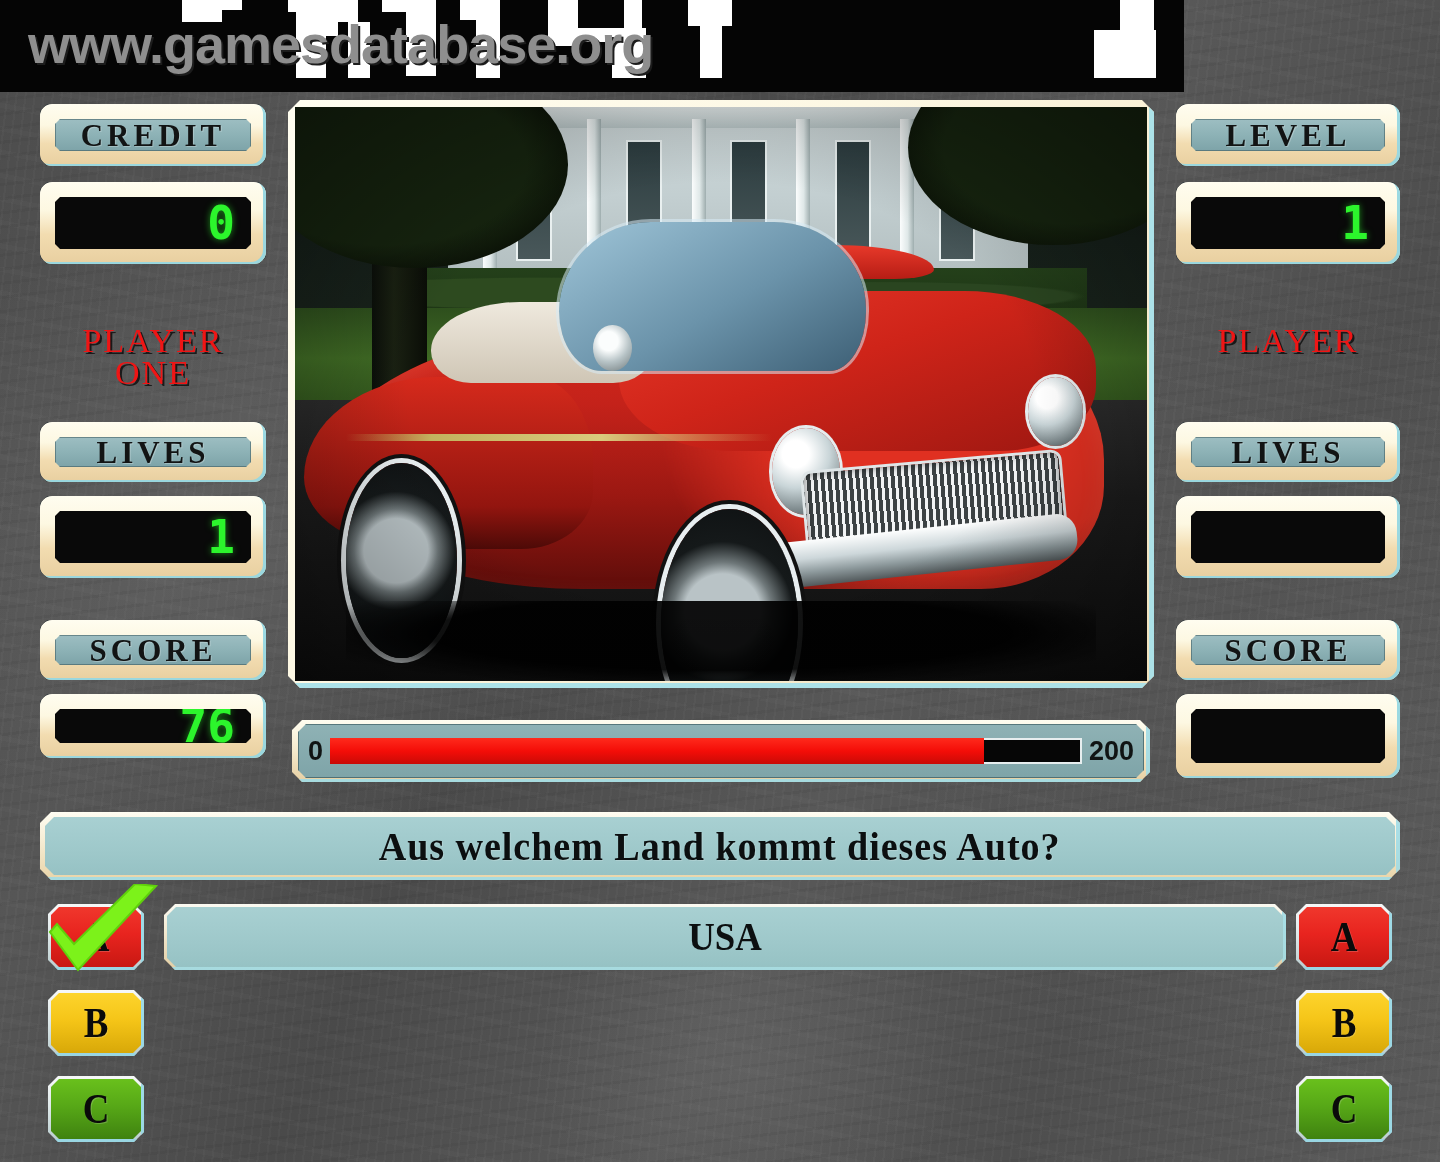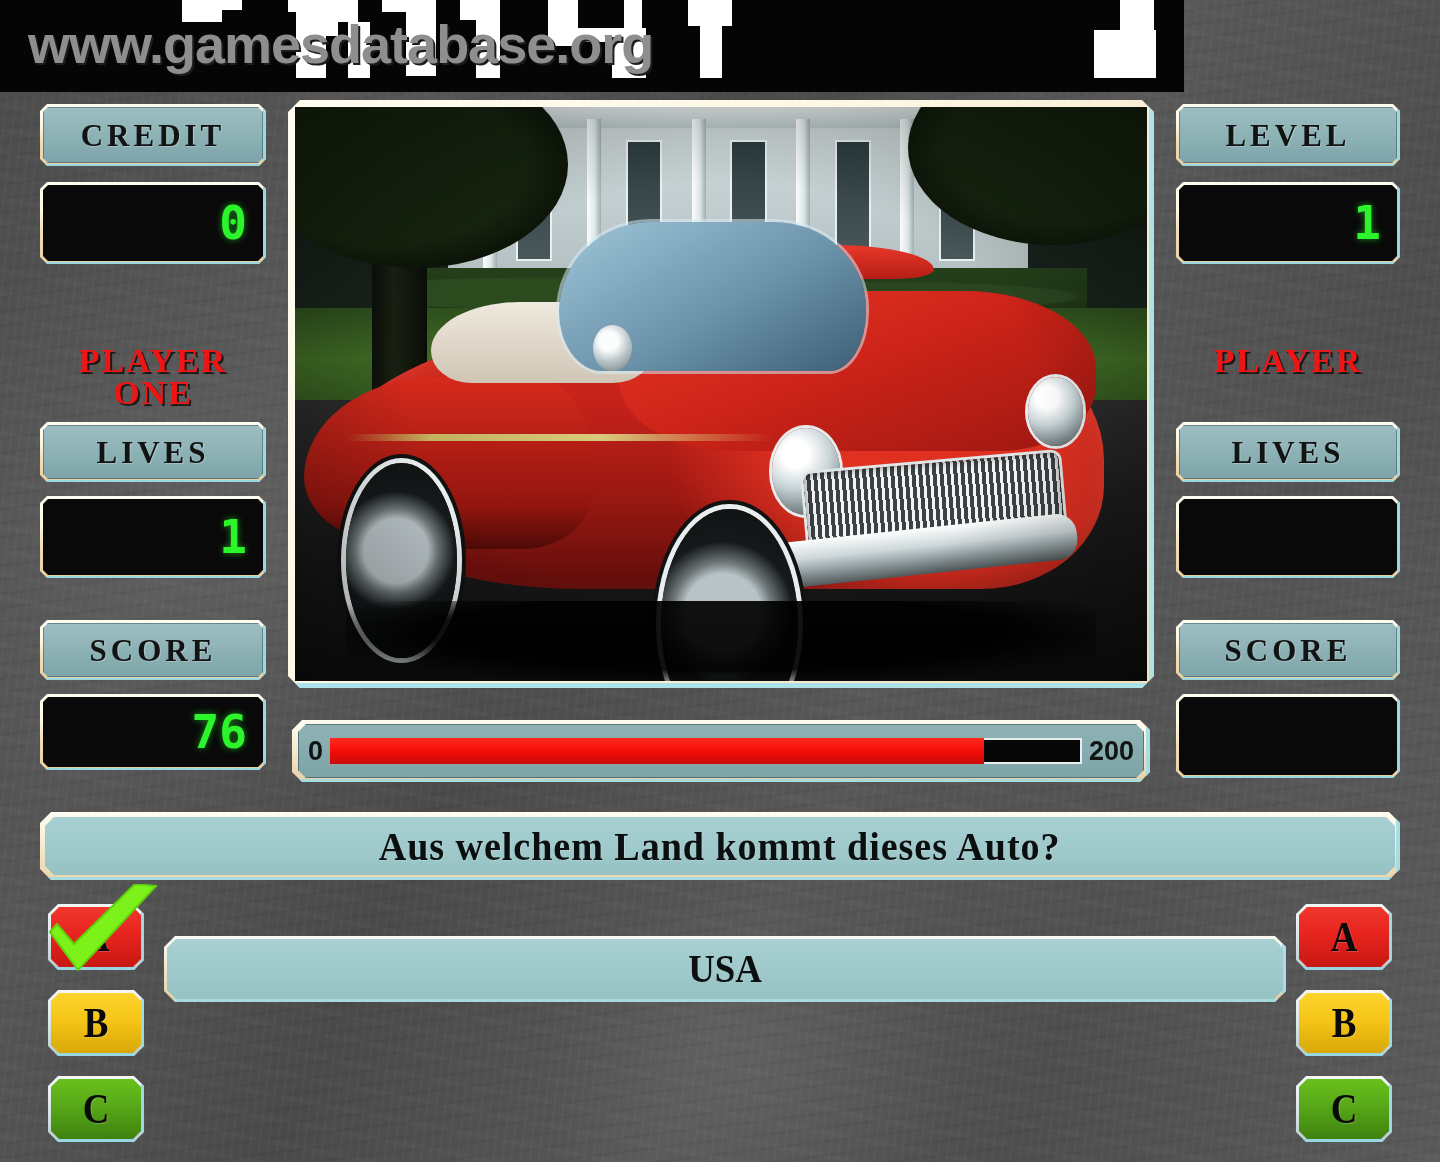--- a/index.html
+++ b/index.html
@@ -70,22 +70,22 @@
     left: 0; top: 78px;
     width: 1440px; height: 16px;
     background: linear-gradient(to bottom, rgba(5,5,5,1), rgba(5,5,5,0));
     z-index: 4;
   }
 
   
   .plate {
     position: absolute;
     box-sizing: border-box;
-    border-radius: 4px;
-    padding: 3px;
+    border-radius: 12px;
+    padding: 15px;
     background:
       linear-gradient(to bottom, #fffdf0 0%, #fdf8e2 34%, #f2dcb0 64%, #e8cfa0 100%);
     box-shadow:
       0 0 0 1px rgba(40,50,55,0.85),
       inset -3px -2px 0 rgba(150,215,225,0.95);
     clip-path: polygon(
       7px 0, calc(100% - 7px) 0, 100% 7px,
       100% calc(100% - 7px), calc(100% - 7px) 100%,
       7px 100%, 0 calc(100% - 7px), 0 7px);
   }
@@ -131,27 +131,26 @@
     color: #2cf52c;
     text-shadow: 0 0 7px rgba(44,245,44,0.55);
     line-height: 1;
   }
 
   
   .player-name {
     position: absolute;
     text-align: center;
     font-family: "Liberation Serif", serif;
-    font-weight: bold;
+    font-weight: normal;
     font-size: 34px;
     line-height: 0.94;
     letter-spacing: 2px;
     color: #ef1515;
     text-shadow: 2px 2px 0 rgba(0,0,0,0.7);
-    margin-top: 20px;
   }
 
   
   #photo-frame {
     position: absolute;
     left: 288px; top: 100px;
     width: 866px; height: 588px;
     box-sizing: border-box;
     padding: 7px;
     background: linear-gradient(135deg, #fffdf0 0%, #fdf8e4 40%, #f0e0bb 100%);
@@ -456,21 +455,20 @@
     width: 1122px;
     height: 66px;
     box-sizing: border-box;
     padding: 3px;
     background: linear-gradient(to bottom, #fbfaf2 0%, #f3ead2 40%, #e2cda2 100%);
     box-shadow: 0 0 0 1px rgba(35,45,50,0.9), inset -4px -3px 0 rgba(160,220,230,0.9);
     clip-path: polygon(
       11px 0, calc(100% - 11px) 0, 100% 11px,
       100% calc(100% - 11px), calc(100% - 11px) 100%,
       11px 100%, 0 calc(100% - 11px), 0 11px);
-    margin-top: 32px;
   }
   .answer-plate .ans-inner {
     width: 100%; height: 100%;
     display: flex; align-items: center; justify-content: center;
     background: linear-gradient(to bottom, #a8d0d2 0%, #9ec8ca 60%, #96c2c4 100%);
     clip-path: polygon(
       9px 0, calc(100% - 9px) 0, 100% 9px,
       100% calc(100% - 9px), calc(100% - 9px) 100%,
       9px 100%, 0 calc(100% - 9px), 0 9px);
   }
@@ -550,21 +548,21 @@
     <div class="inner">
         <span class="txt">1</span>
       </div>
   </div>
 
   <div class="plate label-plate" style="left:40px; top:620px; width:226px; height:60px;">
     <div class="inner">
         <span class="txt">SCORE</span>
       </div>
   </div>
-  <div class="plate value-plate" style="left:40px; top:694px; width:226px; height:76px;">
+  <div class="plate value-plate" style="left:40px; top:694px; width:226px; height:64px;">
     <div class="inner">
         <span class="txt">76</span>
       </div>
   </div>
 
   <div class="plate label-plate" style="left:1176px; top:104px; width:224px; height:62px;">
     <div class="inner">
         <span class="txt">LEVEL</span>
       </div>
   </div>

